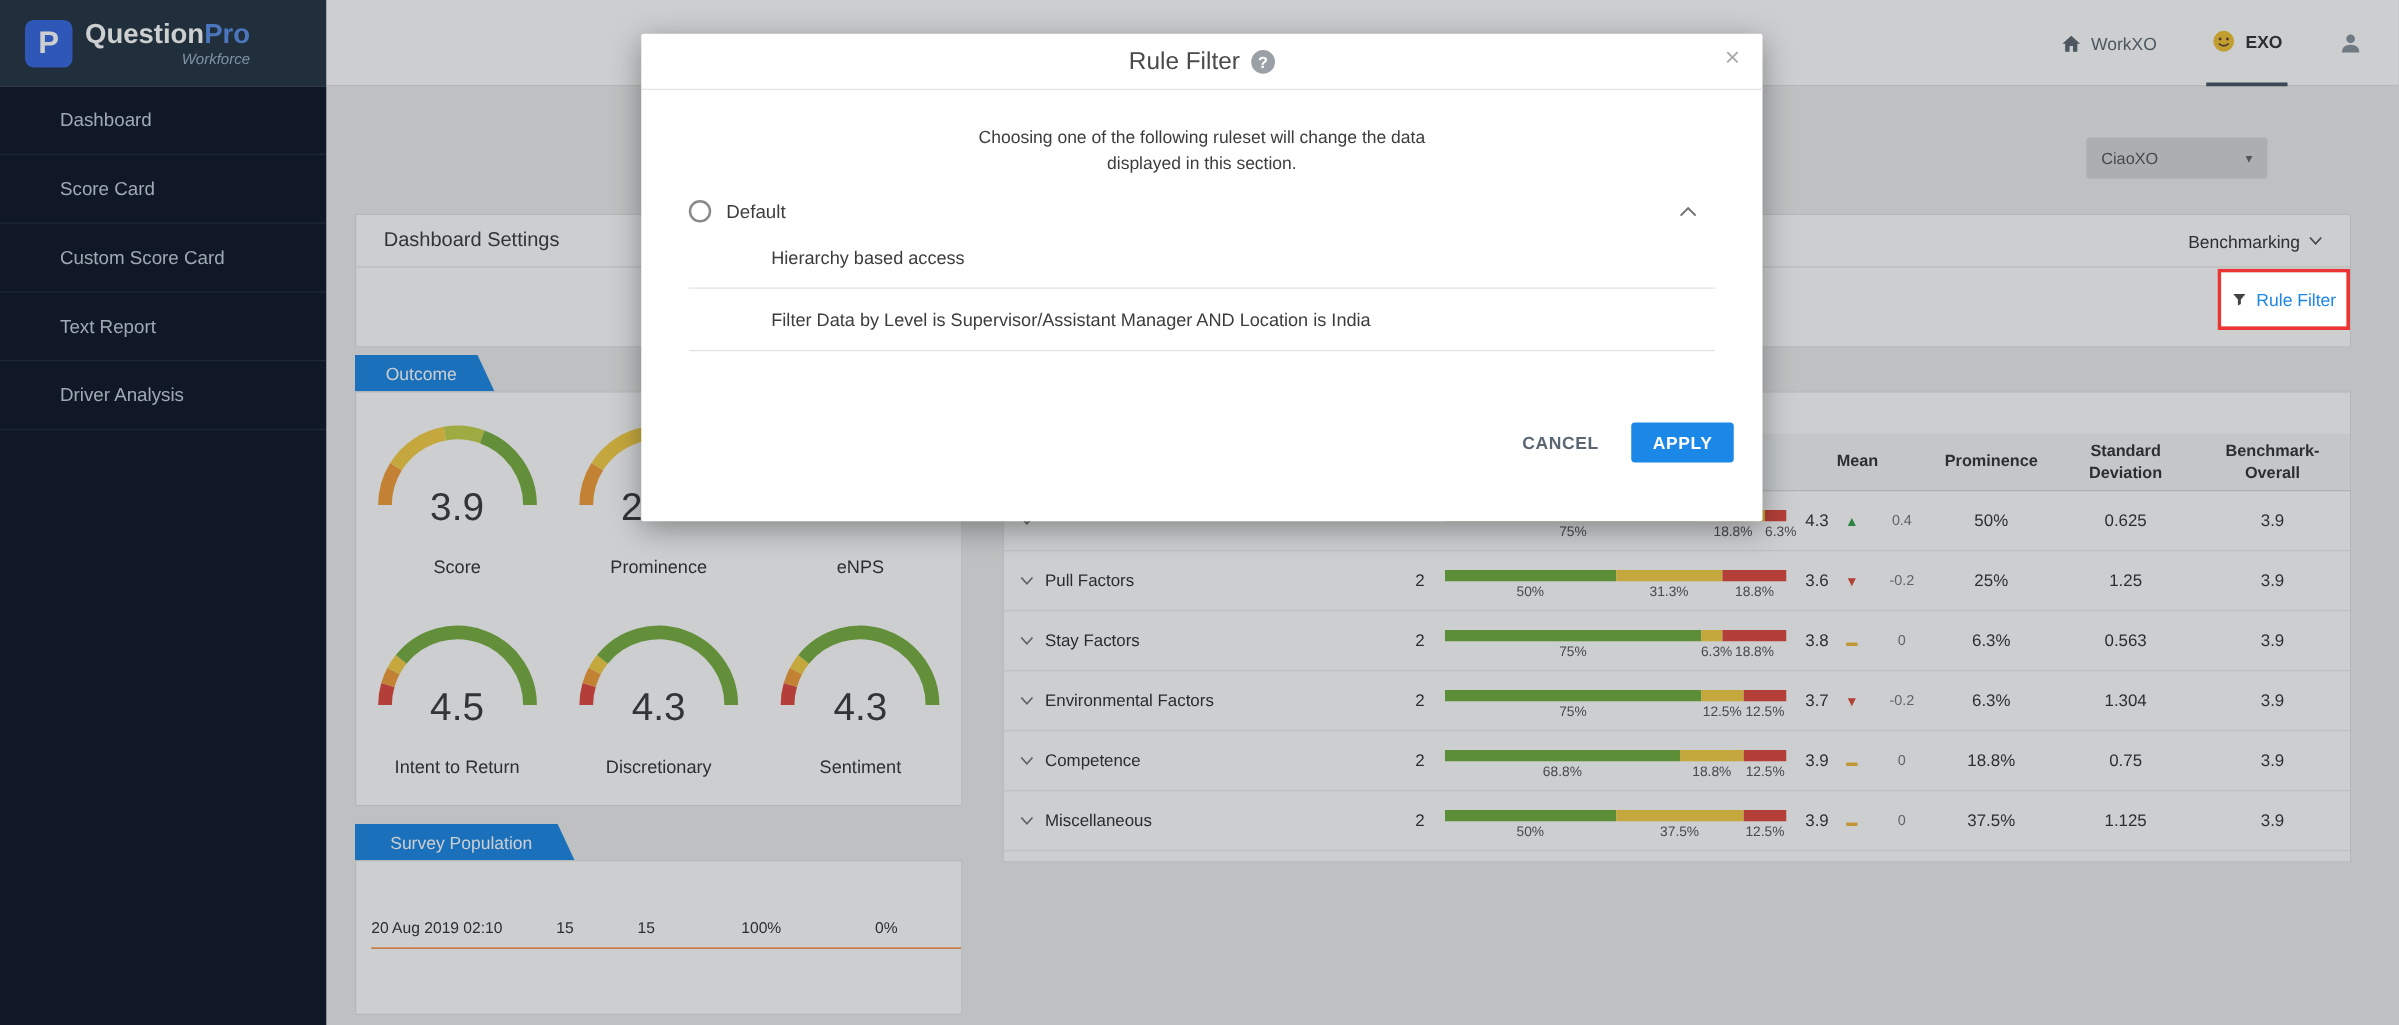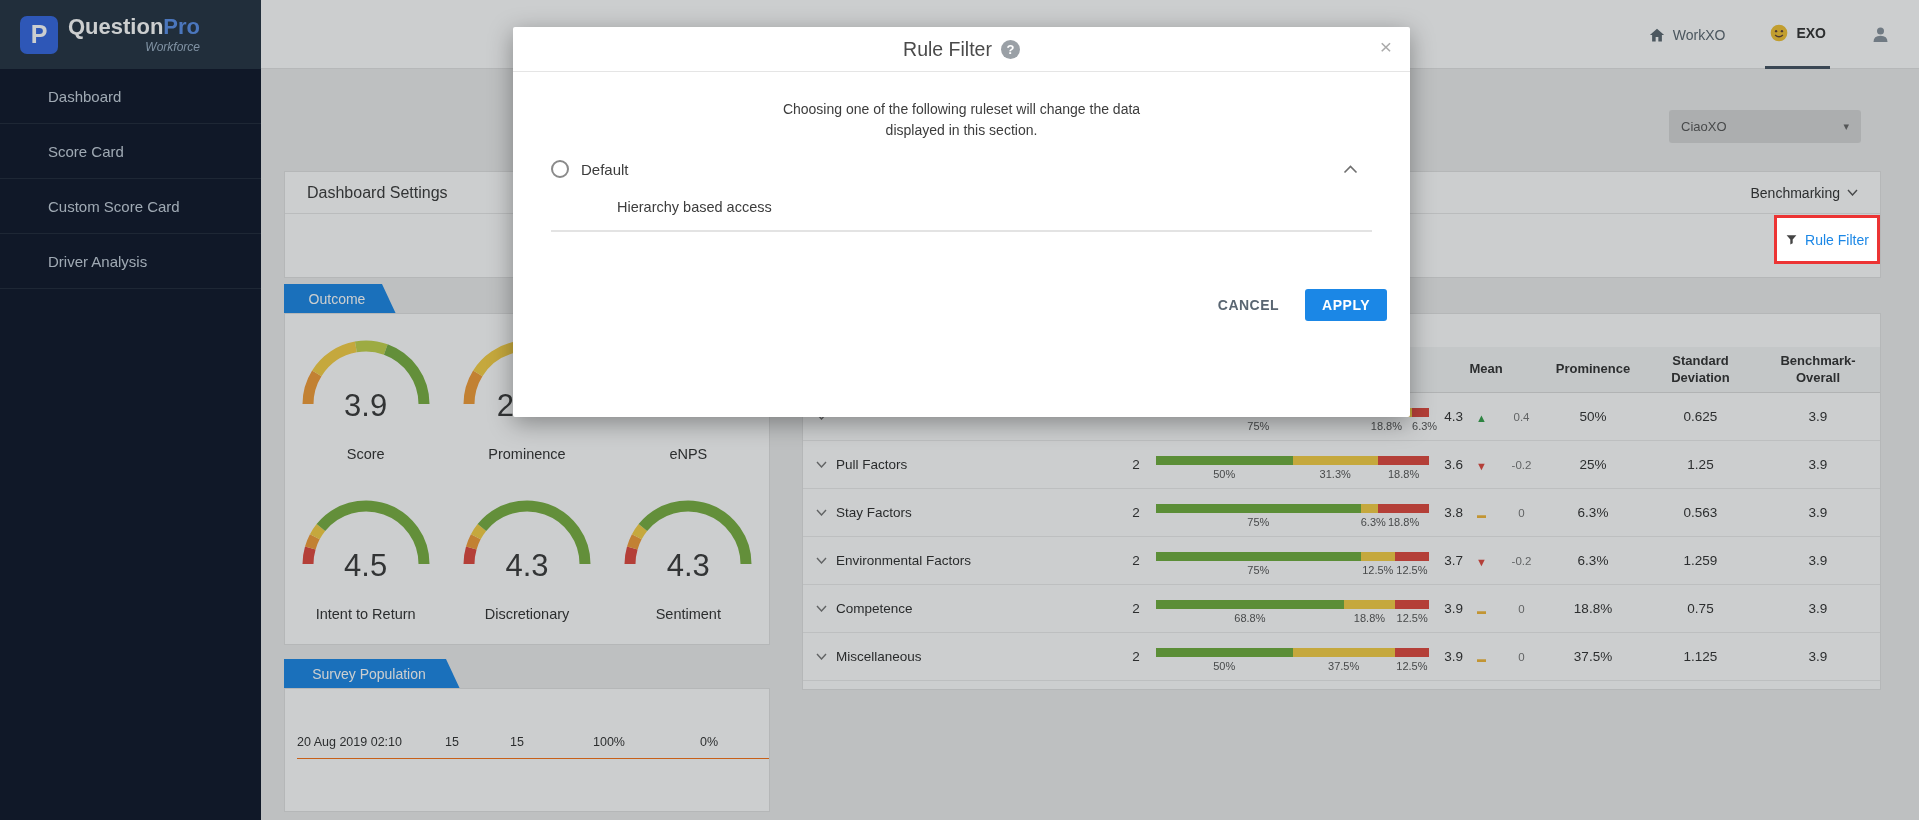--- a/index.html
+++ b/index.html
@@ -21,21 +21,21 @@
   .logo-sub { color:#9fb3c8; font-size:12px; font-style:italic; text-align:right; margin-top:2px; }
   .topbar-right { position:absolute; right:28px; top:0; height:69px; display:flex; align-items:stretch; gap:40px; }
   .nav-item { display:flex; align-items:center; gap:7px; font-size:14px; color:#5b6770; cursor:pointer; }
   .nav-exo { border-bottom:3px solid #455362; color:#333; font-weight:bold; padding:0 4px;text-align:center; }
 
   
   .sidebar { position:absolute; left:0; top:69px; width:261px; height:751px; background:#0f172a; z-index:2; }
   .side-item { height:55px; display:flex; align-items:center; padding-left:48px; color:#c6d0dc; font-size:15px; border-bottom:1px solid rgba(255,255,255,0.08); cursor:pointer; }
 
   
-  .org-select { position:absolute; left:1669px; top:110px; width:192px; height:33px; background:#d7d7d7; border-radius:3px; display:flex; align-items:center; padding:0 12px; font-size:13px; color:#555; cursor:pointer; }
+  .org-select { position:absolute; left:1669px; top:110px; width:145px; height:33px; background:#d7d7d7; border-radius:3px; display:flex; align-items:center; padding:0 12px; font-size:13px; color:#555; cursor:pointer; }
   .org-select .caret { margin-left:auto; font-size:11px; color:#666; }
 
   .settings-panel { position:absolute; left:284px; top:171px; width:1597px; height:107px; background:#fff; border:1px solid #e2e2e2; }
   .sp-header { height:42px; display:flex; align-items:center; padding:0 22px; border-bottom:1px solid #e8e8e8; }
   .sp-title { font-size:16px; color:#3a3a3a; }
   .benchmarking { margin-left:auto; display:flex; align-items:center; gap:7px; font-size:14px; color:#333; cursor:pointer; }
 
   .rule-filter-highlight { position:absolute; left:1774px; top:215px; width:106px; height:49px; border:3px solid #ec3434; background:#fff; z-index:45; }
   .rule-filter-btn { width:100%; height:100%; background:#fff; border:none; display:flex; align-items:center; justify-content:center; gap:7px; color:#1b87e6; font-size:14px; font-family:inherit; cursor:pointer; }
 
@@ -153,20 +153,21 @@
           </svg>
       </span>
     </div>
   </div>
 </div>
 
 <div class="sidebar">
   <div class="side-item">Dashboard</div>
   <div class="side-item">Score Card</div>
   <div class="side-item">Custom Score Card</div>
+  <div class="side-item">Text Report</div>
   <div class="side-item">Driver Analysis</div>
 </div>
 
 <div class="org-select">
   <span>CiaoXO</span>
   <span class="caret">▾</span>
 </div>
 
 <div class="settings-panel">
   <div class="sp-header">
@@ -411,21 +412,21 @@
       <div class="bar-labels">
         <span style="width: 75%; flex: 0 0 auto;">75%</span>
         <span style="width: 12.5%; flex: 0 0 auto;">12.5%</span>
         <span style="width: 12.5%; flex: 0 0 auto;">12.5%</span>
       </div>
     </div>
     <div class="c-mean">3.7</div>
     <div class="c-trend"><span class="ticon down">▼</span></div>
     <div class="c-delta">-0.2</div>
     <div class="c-prom">6.3%</div>
-    <div class="c-std">1.259</div>
+    <div class="c-std">1.304</div>
     <div class="c-bench">3.9</div>
   </div>
 
   <div class="drow">
     <div class="c-name">
       <svg class="rchev" width="11" height="7" viewBox="0 0 11 7">
           <polyline points="1,1 5.5,6 10,1" fill="none" stroke="#777" stroke-width="1.4"></polyline>
         </svg>
       <span>Competence</span>
     </div>
@@ -495,20 +496,21 @@
       <span class="opt-label">Default</span>
       <span class="chev-up">
         <svg width="15" height="9" viewBox="0 0 15 9">
             <polyline points="1.5,7.5 7.5,1.5 13.5,7.5" fill="none" stroke="#6f6f6f" stroke-width="1.6"></polyline>
           </svg>
       </span>
     </div>
     <div class="opt-desc">Hierarchy based access</div>
     <div class="divider"></div>
 
+    <div class="opt-desc">Filter Data by Level is Supervisor/Assistant Manager AND Location is India</div>
     <div class="divider"></div>
 
     <div class="modal-footer">
       <button class="btn-cancel">CANCEL</button>
       <button class="btn-apply">APPLY</button>
     </div>
   </div>
 </div>
 
 </body></html>

